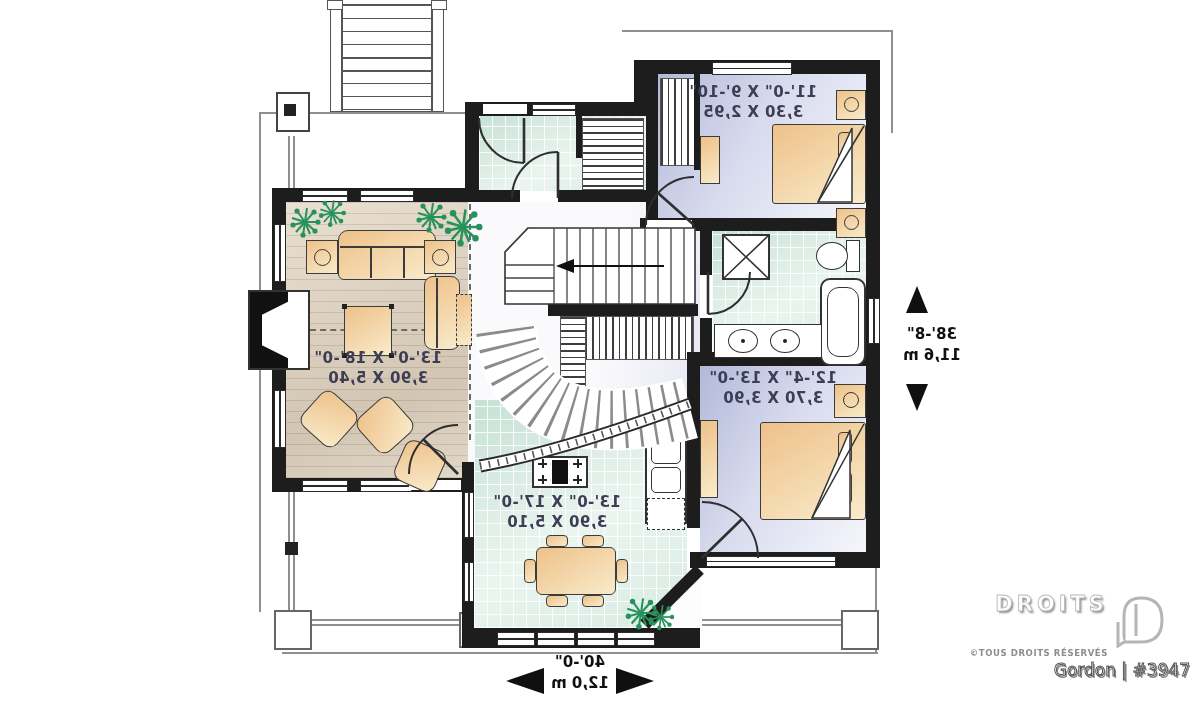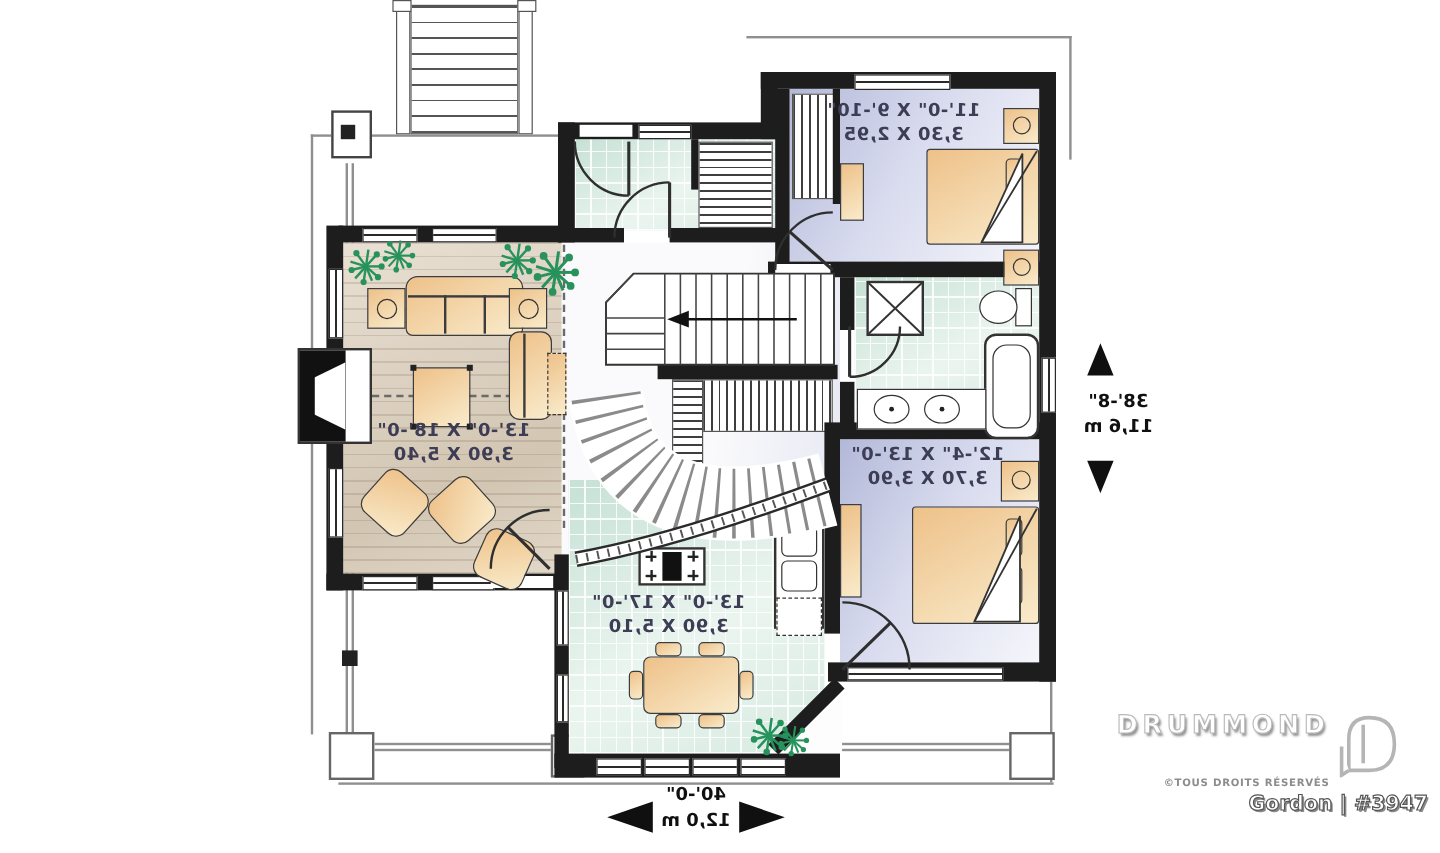--- a/index.html
+++ b/index.html
@@ -38,21 +38,21 @@
   .dimtxt{position:absolute;transform:scaleX(-1);text-align:center;color:#101010;
       font-weight:700;font-size:15px;line-height:1.4;}
   .tri{position:absolute;width:0;height:0;}
   .burner{position:absolute;width:9px;height:9px;}
   .burner:before{content:"";position:absolute;left:4px;top:0;width:1.6px;height:9px;background:#222;}
   .burner:after{content:"";position:absolute;left:0;top:4px;width:9px;height:1.6px;background:#222;}
   .seam{position:absolute;background:#3c3c3c;}
   .brand{position:absolute;text-align:right;color:#fff;-webkit-text-stroke:.9px #b9b9b9;
       text-shadow:1.6px 2px 2px rgba(110,110,110,.75);font-weight:700;}
   .copyright{position:absolute;text-align:right;color:#8d8d8d;font-size:8.5px;letter-spacing:.6px;font-weight:700;}
-  .planname{position:absolute;text-align:right;color:#fff;font-weight:700;font-size:17px;
+  .planname{position:absolute;text-align:right;color:#fff;font-weight:400;font-size:17px;
       -webkit-text-stroke:1px #555;text-shadow:1.6px 1.6px 0 #8a8a8a;}
   svg{position:absolute;left:0;top:0;}
 </style>
 </head>
 <body>
 
 <div id="stage">
 
   <div class="tl" style="left:622px;top:30px;width:271px;height:2px;"></div>
   <div class="tl" style="left:891px;top:30px;width:2px;height:103px;"></div>
@@ -324,21 +324,21 @@
   <div class="tri" style="left:906px;top:384px;border-left:11px solid transparent;border-right:11px solid transparent;border-top:27px solid #101010;"></div>
 
   <div class="tri" style="left:506px;top:668px;border-top:13px solid transparent;border-bottom:13px solid transparent;border-right:38px solid #101010;"></div>
   <div class="dimtxt" style="left:538px;top:652px;width:84px;">
     <div>40'-0"</div>
     <div>12,0 m</div>
   </div>
   <div class="tri" style="left:616px;top:668px;border-top:13px solid transparent;border-bottom:13px solid transparent;border-left:38px solid #101010;"></div>
 
   <div class="brand" style="left:930px;top:592px;width:178px;">
-    <div style="font-size:21px;letter-spacing:4px;">DRUMMOND</div>
+    <div style="font-size:21px;letter-spacing:4px;">DROITS</div>
   </div>
   <svg style="left:1114px;top:592px;" width="52" height="56" viewBox="0 0 52 56">
     <path d="M10 50 L10 24 Q10 6 27 6 Q48 6 48 28 Q48 50 27 50 Z" fill="#ffffff" stroke="#b5b5b5" stroke-width="3"></path>
     <path d="M22 12 L22 44" stroke="#b5b5b5" stroke-width="3" fill="none"></path>
     <path d="M10 50 L4 54 L4 30" stroke="#b5b5b5" stroke-width="3" fill="#fff"></path>
   </svg>
   <div class="copyright" style="left:938px;top:648px;width:170px;">©TOUS DROITS RÉSERVÉS</div>
   <div class="planname" style="left:1000px;top:660px;width:190px;">Gordon | #3947</div>
 </div>
 

